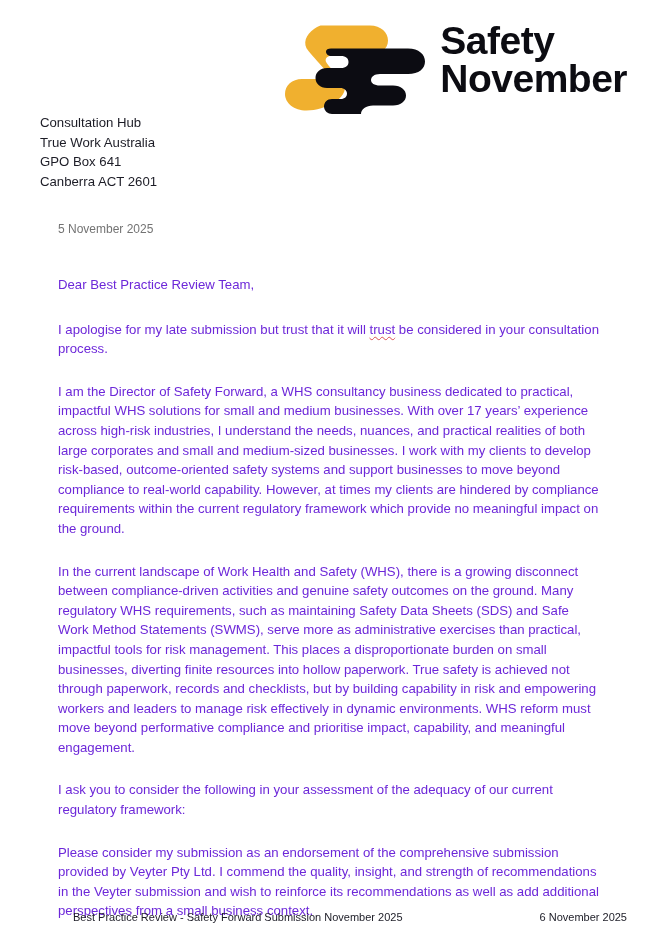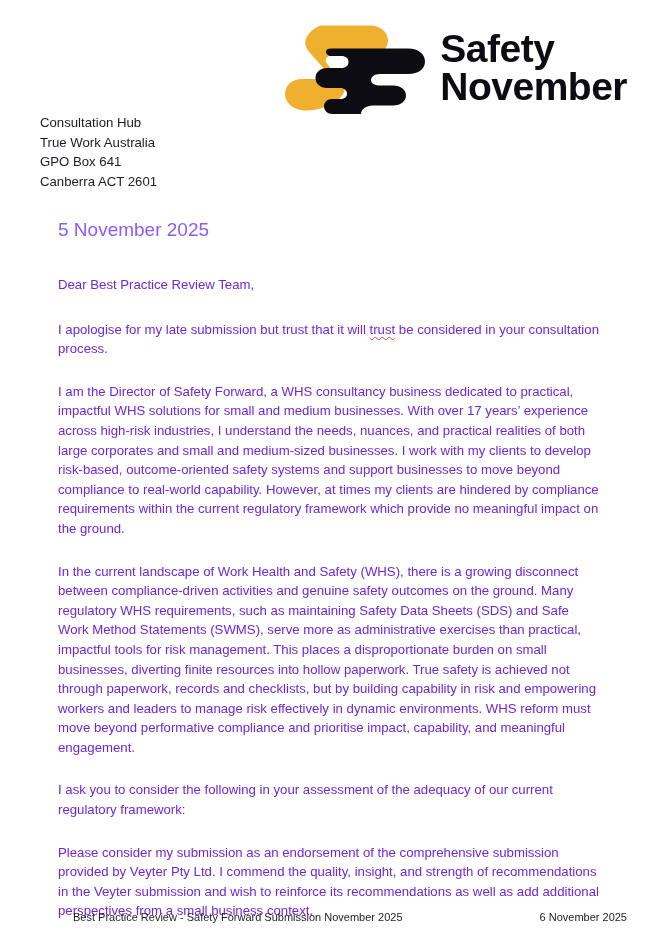--- a/index.html
+++ b/index.html
@@ -19,21 +19,20 @@
     overflow: hidden;
     box-sizing: border-box;
   }
 
   
   .letterhead {
     position: absolute;
     top: 22px;
     right: 30px;
     display: flex;
-    align-items: center;
     gap: 14px;
   }
   .logo-mark {
     width: 146px;
     height: 92px;
     display: block;
     flex: 0 0 auto;
   }
   .wordmark {
     display: flex;
@@ -57,23 +56,23 @@
     font-size: 13.2px;
     line-height: 19.5px;
     color: #1c1c26;
   }
   .address-line { white-space: nowrap; }
 
   .letter-date {
     position: absolute;
     left: 58px;
     top: 220px;
-    font-size: 19px;
+    font-size: 12px;
     line-height: 19.5px;
-    color: #8b5cf6;
+    color: #737373;
   }
 
   
   .letter-body {
     position: absolute;
     left: 58px;
     top: 275px;
     width: 545px;
     font-size: 13.2px;
     line-height: 19.6px;

